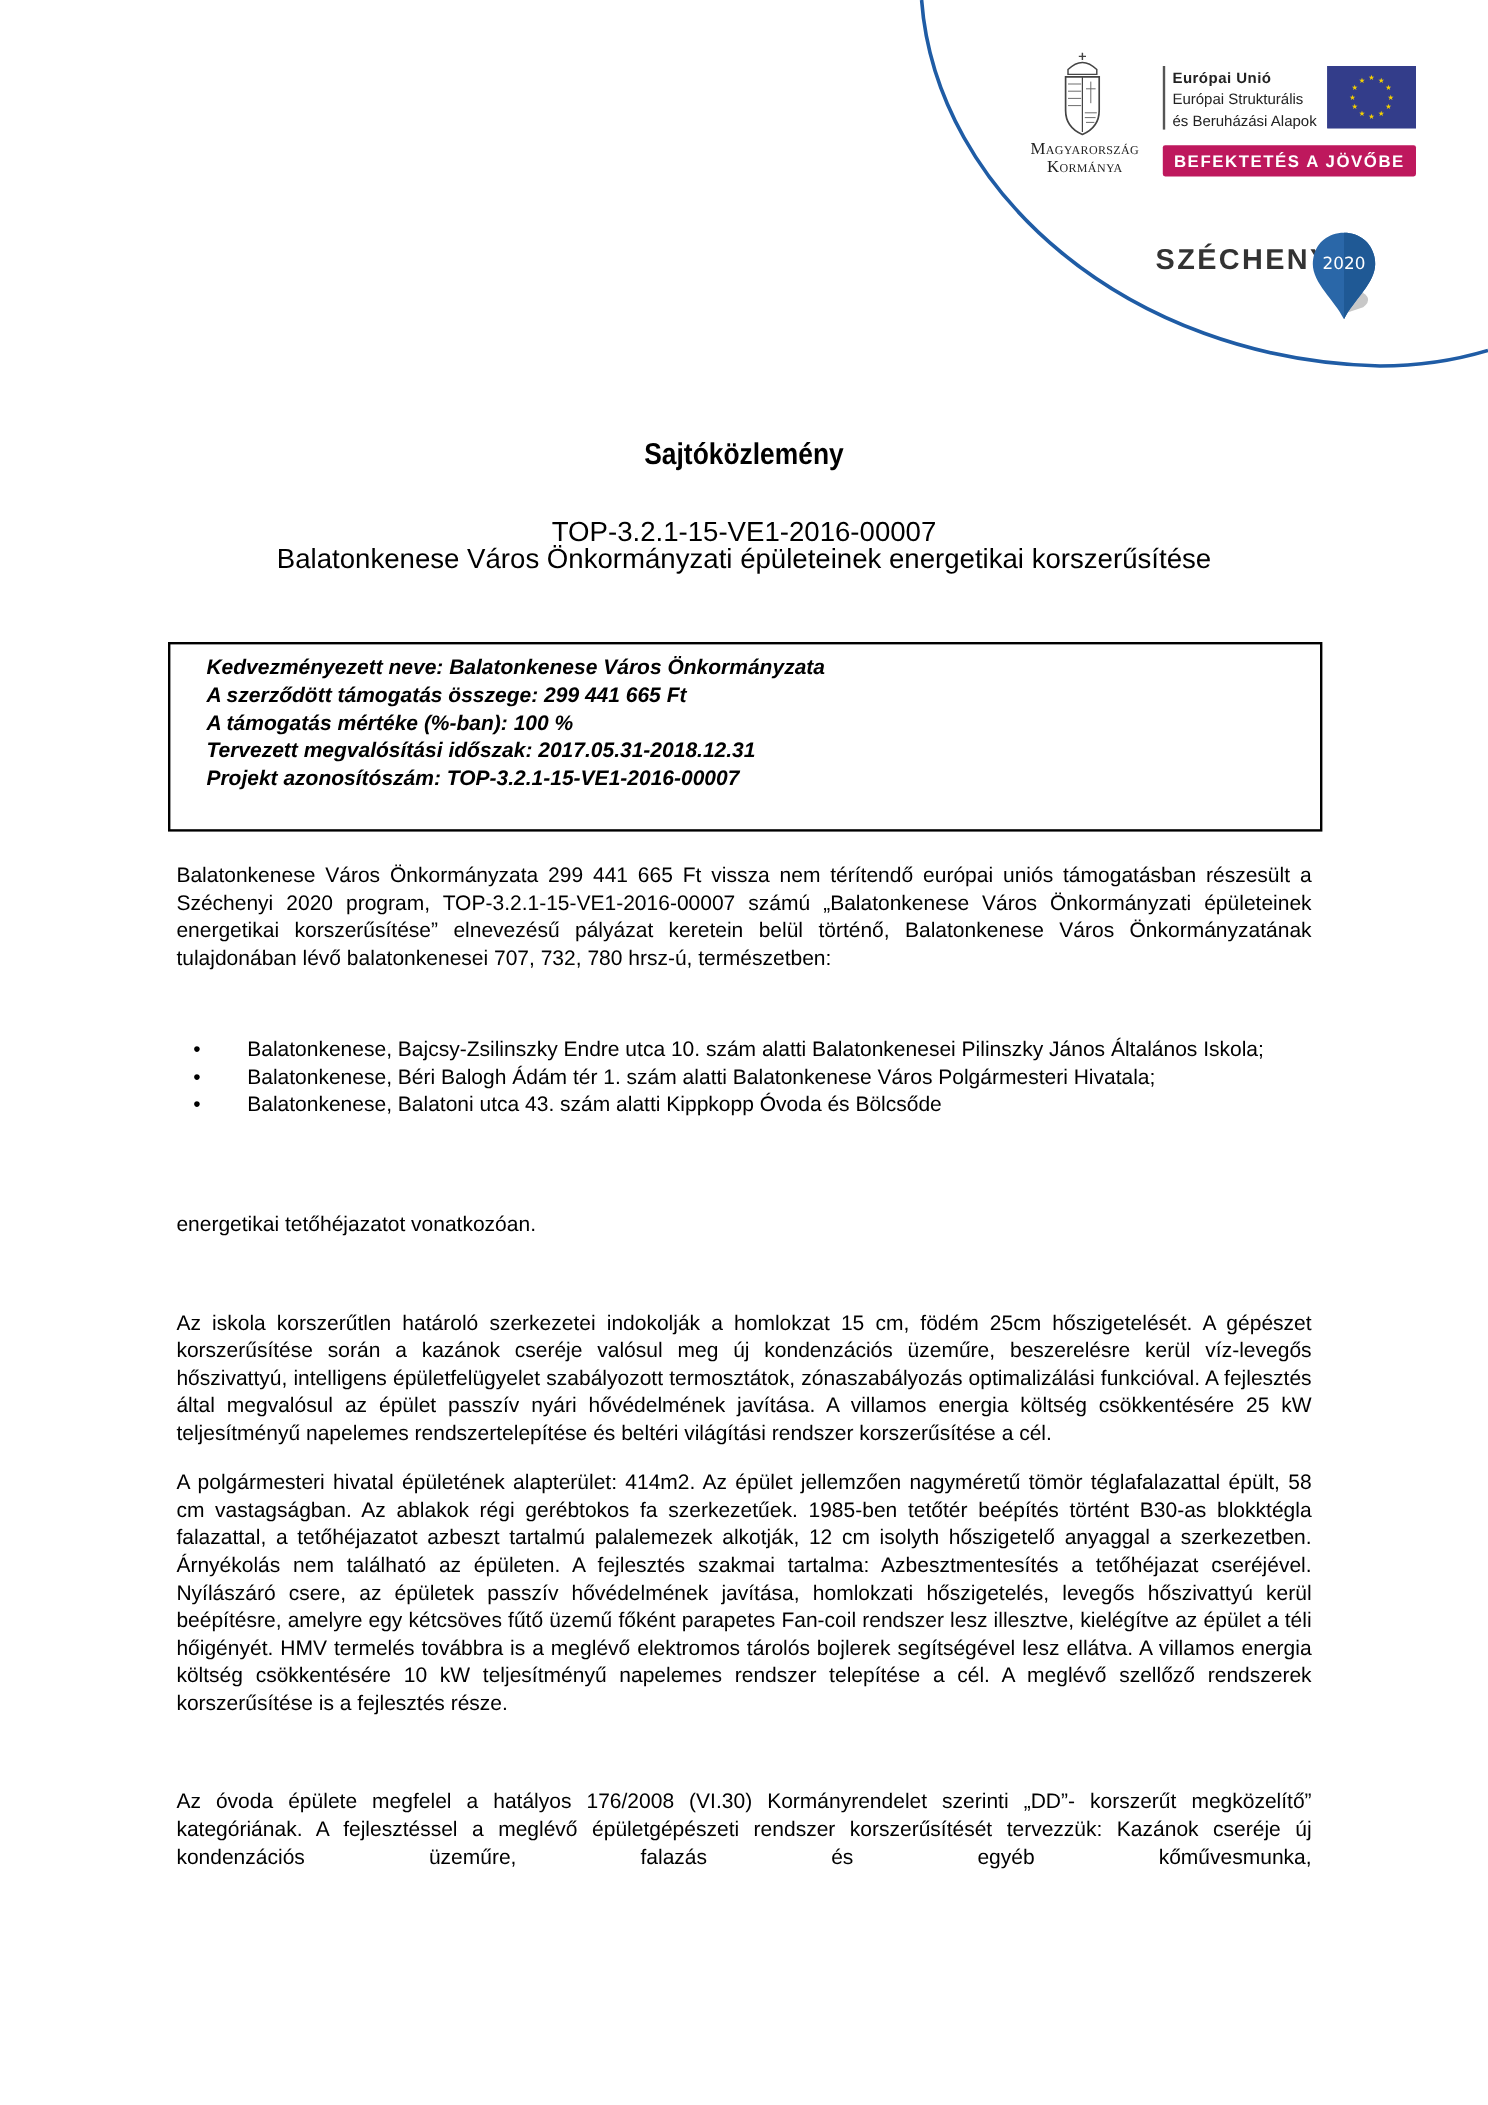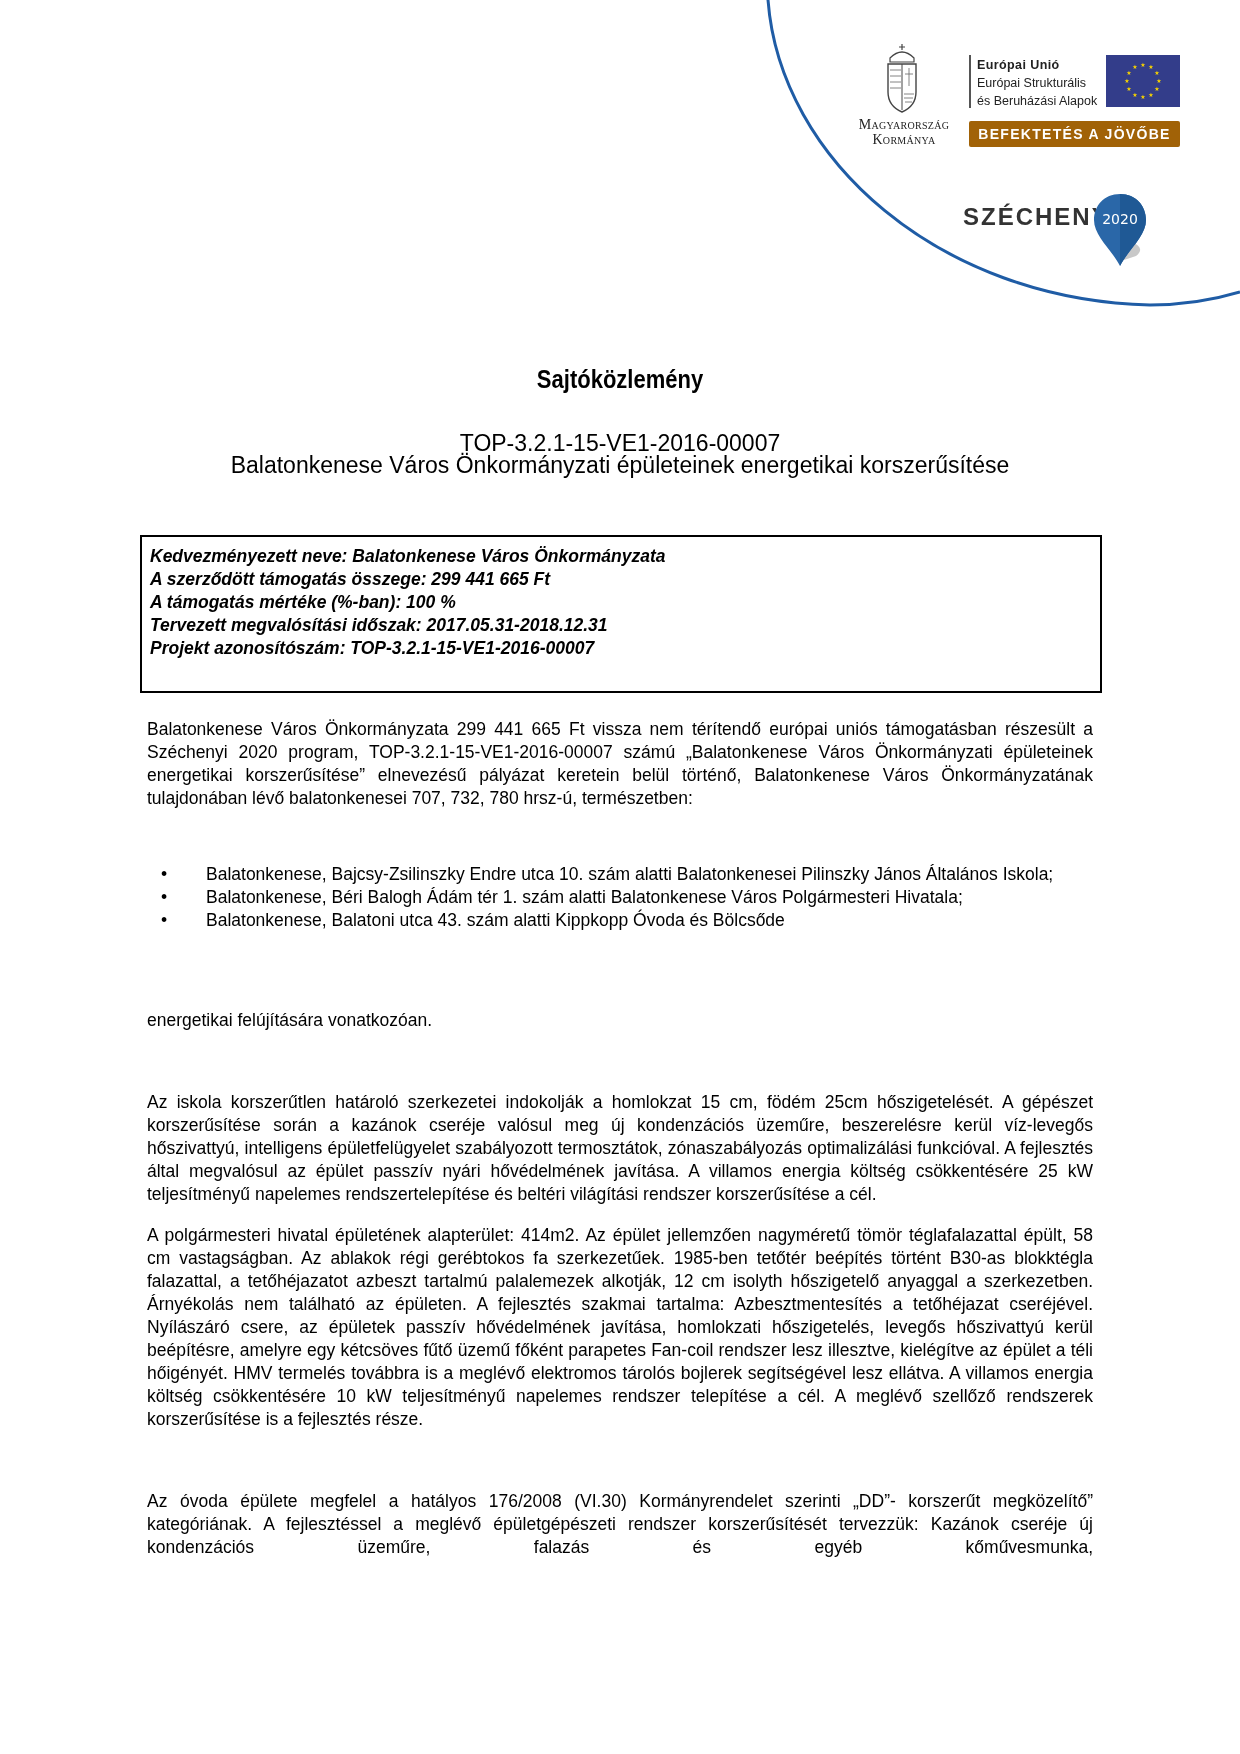--- a/index.html
+++ b/index.html
@@ -9,32 +9,32 @@
   .arc { position: absolute; left: 0; top: 0; width: 1240px; height: 330px; pointer-events: none; }
 
   .coat { position: absolute; left: 882px; top: 42px; width: 38px; width: 40px; height: 72px; }
   .gov-name { position: absolute; left: 844px; top: 117px; width: 120px; text-align: center;
               font-family: "Liberation Serif", serif; font-size: 14px; line-height: 15px; letter-spacing: 0.3px;
               color: #222; font-variant: small-caps; }
   .eu-divider { position: absolute; left: 969px; top: 55px; width: 2px; height: 53px; background: #555; }
   .eu-text { position: absolute; left: 977px; top: 56px; font-size: 12.5px; line-height: 18px; color: #222; }
   .eu-text .t1 { font-weight: bold; letter-spacing: 0.4px; }
   .eu-flag { position: absolute; left: 1106px; top: 55px; width: 74px; height: 52px; background: #333d8a; }
-  .befektetes { position: absolute; left: 969px; top: 121px; width: 211px; height: 26px; background: #a16207;
+  .befektetes { position: absolute; left: 969px; top: 121px; width: 211px; height: 26px; background: #be185d;
                 border-radius: 2px; color: #fff; font-weight: bold; font-size: 14px; letter-spacing: 1.3px;
                 display: flex; align-items: center; justify-content: center; }
   .szechenyi { position: absolute; left: 963px; top: 203px; font-size: 24px; font-weight: bold; letter-spacing: 2px; color: #333; }
   .pin { position: absolute; left: 1092px; top: 192px; width: 56px; height: 76px; }
 
   .title { position: absolute; left: 0; width: 1240px; top: 365px; text-align: center; font-size: 25px; font-weight: bold;
            transform: scaleX(0.88); }
   .subtitle { position: absolute; left: 0; width: 1240px; top: 432px; text-align: center; font-size: 23px; line-height: 22px; }
 
   .infobox { position: absolute; left: 140px; top: 535px; width: 962px; height: 158px; border: 2px solid #000; box-sizing: border-box;
-             padding: 8px 0 0 8px; }
+             padding: 8px 0 0 30px; }
   .infobox div { font-size: 17.5px; font-weight: bold; font-style: italic; line-height: 23px; white-space: nowrap; }
 
   .body { position: absolute; left: 147px; width: 946px; font-size: 17.5px; line-height: 23px; text-align: justify; }
   .body p { margin: 0; }
   .just-last::after { content: ""; display: inline-block; width: 100%; }
 
   .bullets { position: absolute; left: 147px; top: 863px; width: 946px; }
   .bullet { position: relative; padding-left: 59px; font-size: 17.5px; line-height: 23px; text-align: justify; }
   .bullet .dot { position: absolute; left: 14px; top: 0; }
 </style>
@@ -125,21 +125,21 @@
     <span class="dot">•</span>
     <span>Balatonkenese, Béri Balogh Ádám tér 1. szám alatti Balatonkenese Város Polgármesteri Hivatala;</span>
   </div>
   <div class="bullet">
     <span class="dot">•</span>
     <span>Balatonkenese, Balatoni utca 43. szám alatti Kippkopp Óvoda és Bölcsőde</span>
   </div>
 </div>
 
 <div class="body" style="top:1009px;">
-  <p>energetikai felújítására vonatkozóan.</p>
+  <p>energetikai tetőhéjazatot vonatkozóan.</p>
 </div>
 
 <div class="body" style="top:1060px;margin-top:31px;">
   <p>Az iskola korszerűtlen határoló szerkezetei indokolják a homlokzat 15 cm, födém 25cm hőszigetelését. A gépészet korszerűsítése során a kazánok cseréje valósul meg új kondenzációs üzeműre, beszerelésre kerül víz-levegős hőszivattyú, intelligens épületfelügyelet szabályozott termosztátok, zónaszabályozás optimalizálási funkcióval. A fejlesztés által megvalósul az épület passzív nyári hővédelmének javítása. A villamos energia költség csökkentésére 25 kW teljesítményű napelemes rendszertelepítése és beltéri világítási rendszer korszerűsítése a cél.</p>
 </div>
 
 <div class="body" style="top:1224px;">
   <p>A polgármesteri hivatal épületének alapterület: 414m2. Az épület jellemzően nagyméretű tömör téglafalazattal épült, 58 cm vastagságban. Az ablakok régi gerébtokos fa szerkezetűek. 1985-ben tetőtér beépítés történt B30-as blokktégla falazattal, a tetőhéjazatot azbeszt tartalmú palalemezek alkotják, 12 cm isolyth hőszigetelő anyaggal a szerkezetben. Árnyékolás nem található az épületen. A fejlesztés szakmai tartalma: Azbesztmentesítés a tetőhéjazat cseréjével. Nyílászáró csere, az épületek passzív hővédelmének javítása, homlokzati hőszigetelés, levegős hőszivattyú kerül beépítésre, amelyre egy kétcsöves fűtő üzemű főként parapetes Fan-coil rendszer lesz illesztve, kielégítve az épület a téli hőigényét. HMV termelés továbbra is a meglévő elektromos tárolós bojlerek segítségével lesz ellátva. A villamos energia költség csökkentésére 10 kW teljesítményű napelemes rendszer telepítése a cél. A meglévő szellőző rendszerek korszerűsítése is a fejlesztés része.</p>
 </div>
 

